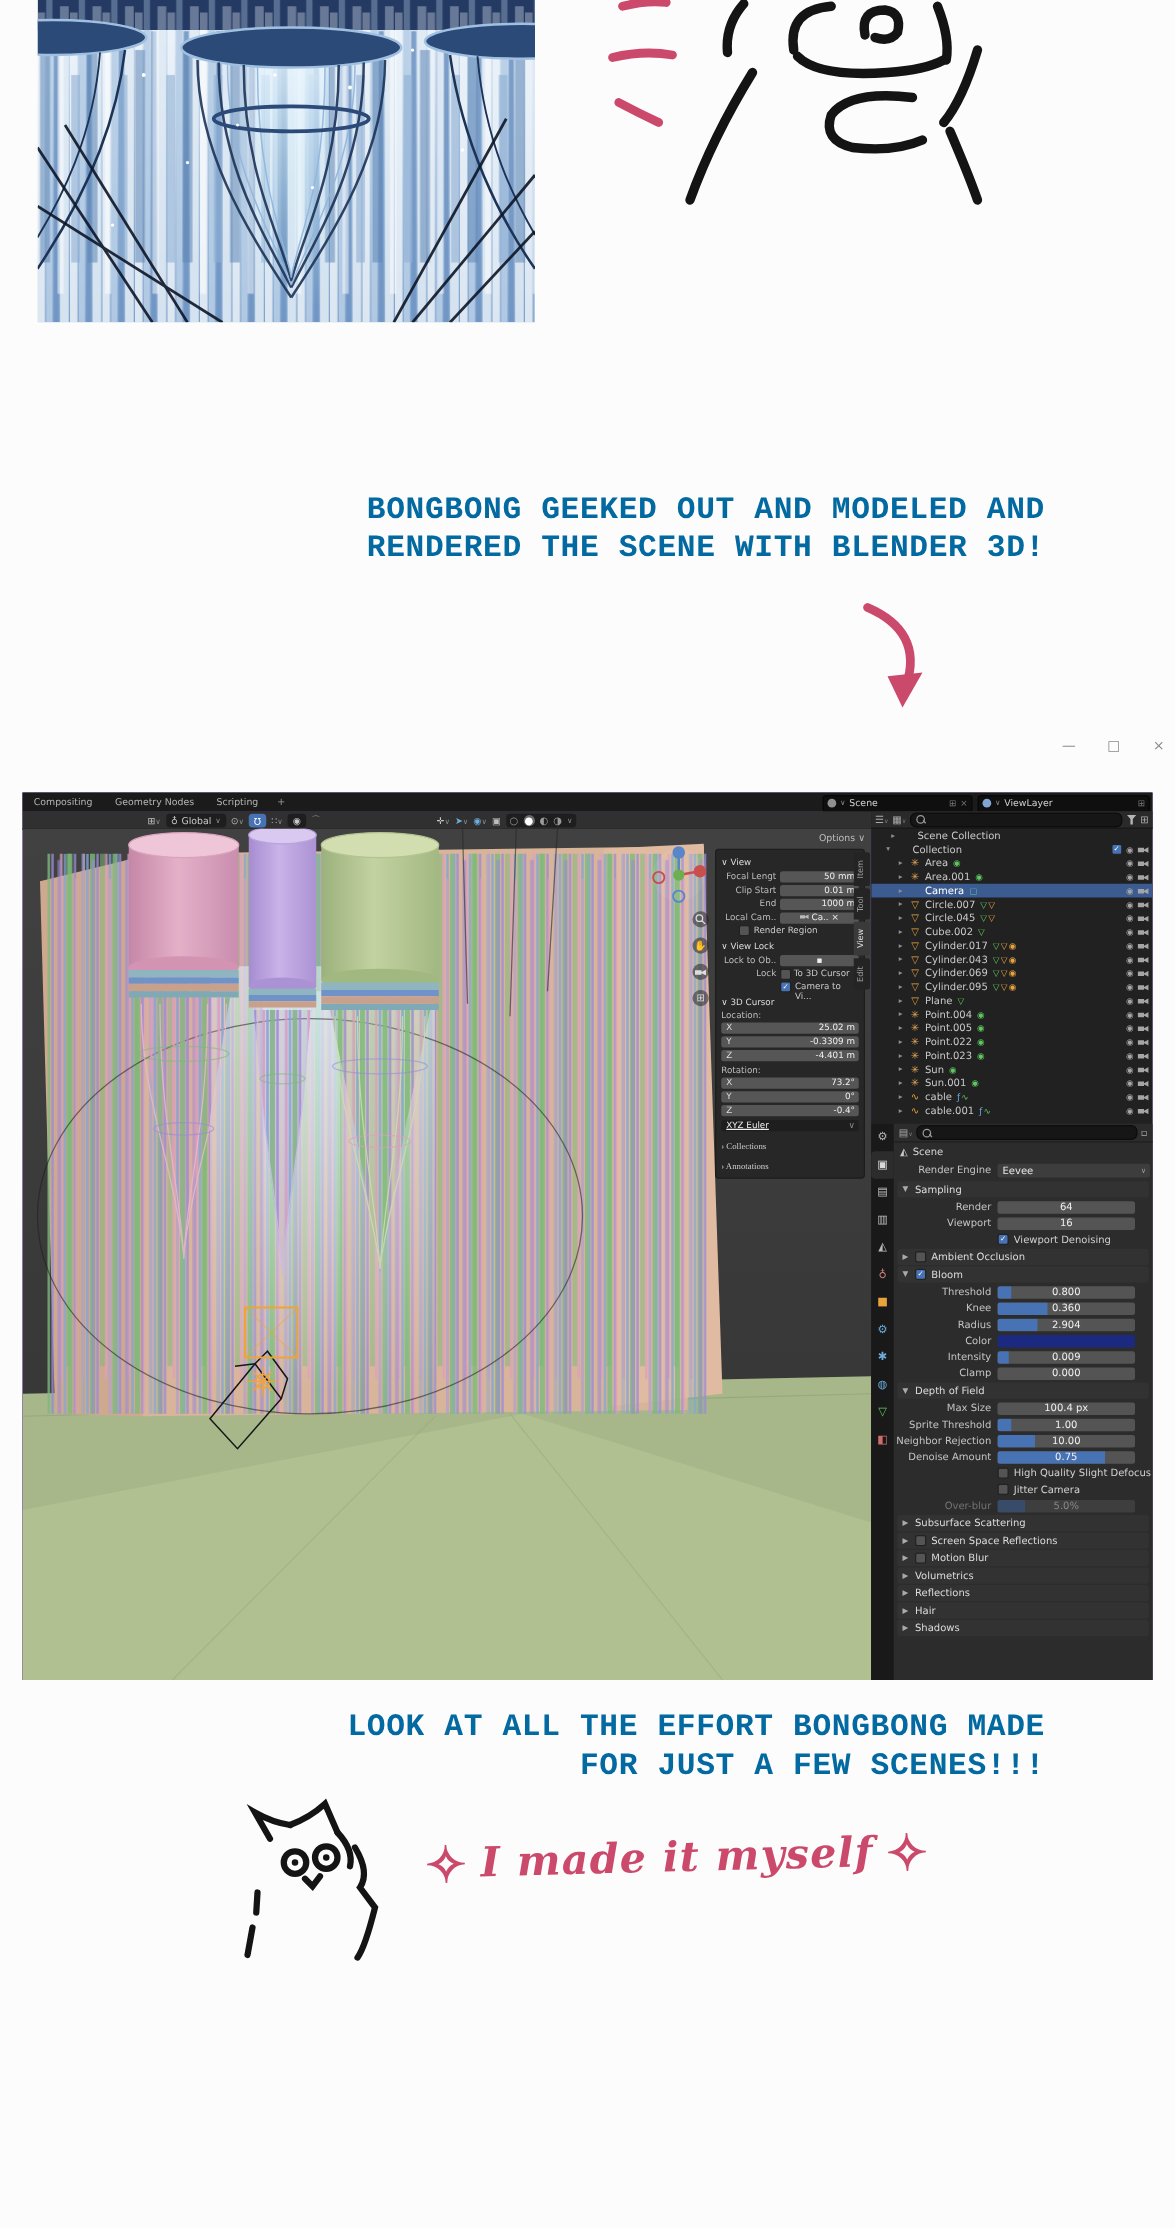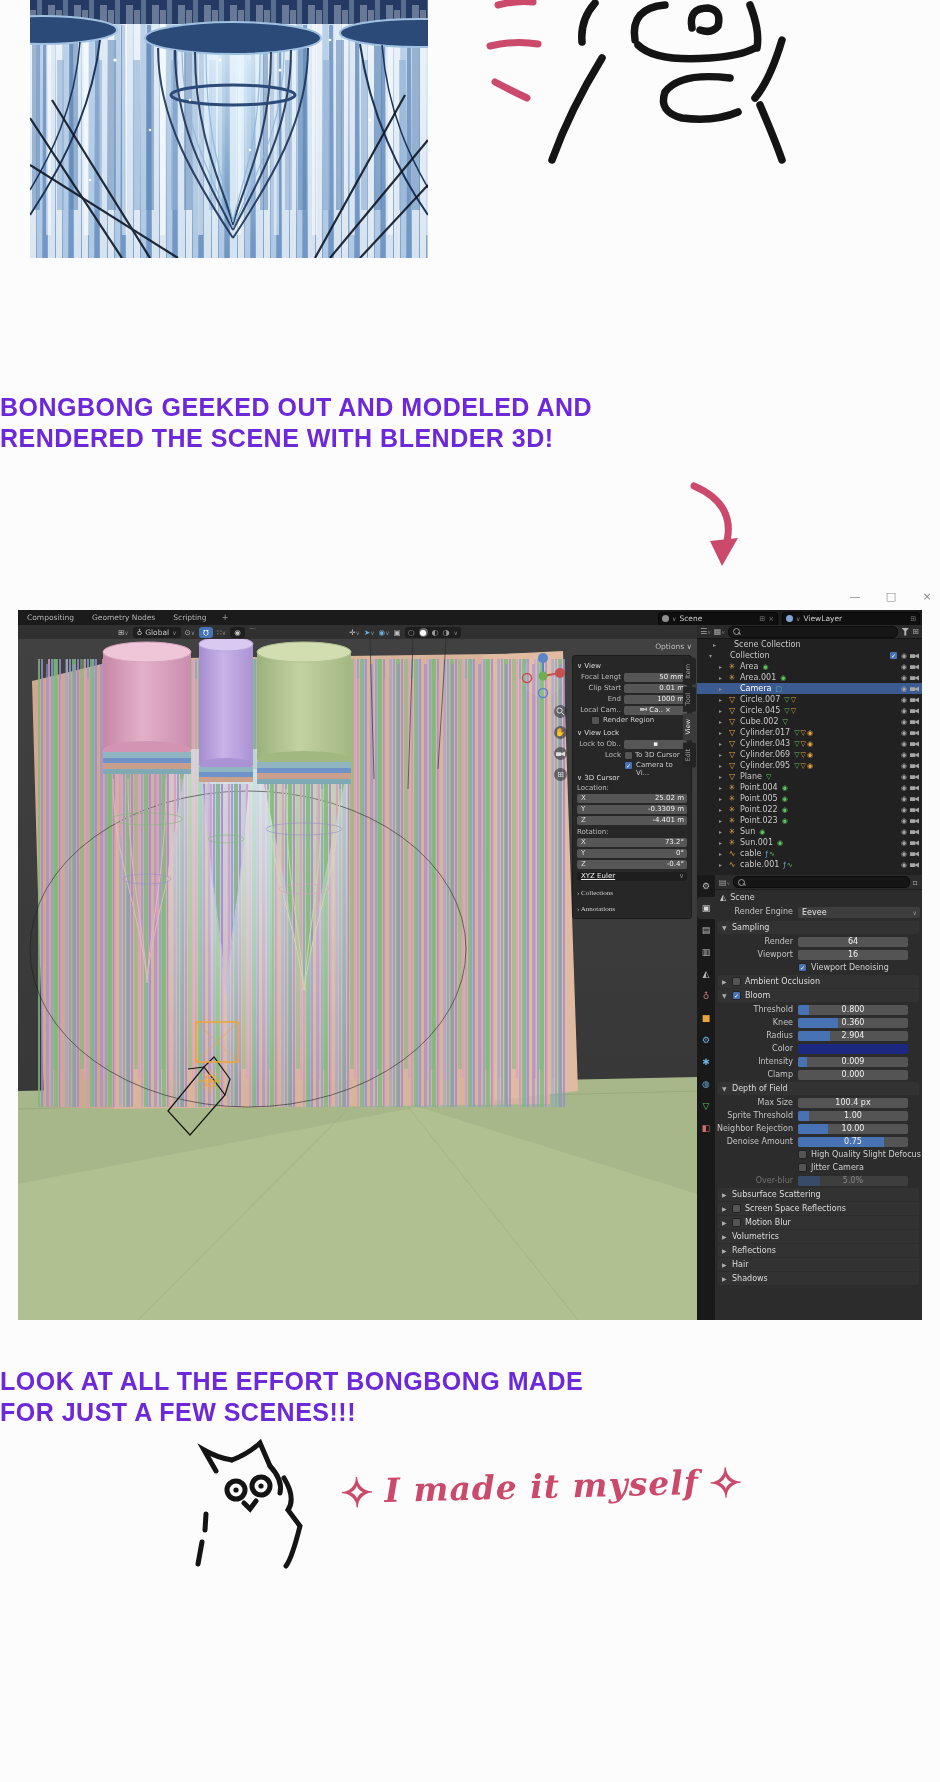--- a/index.html
+++ b/index.html
@@ -1,34 +1,34 @@
 <!DOCTYPE html>
 <html style="--accent-pink: #cb4a6c; --topbar-bg: #1b1b1b; --header-bg: #303030; --viewport-bg: #3a3a3a; --panel-bg: #2c2c2c; --outliner-bg: #212121; --field-bg: #545454; --slider-fill: #4772b3; --select-blue: #3b5b91; --blender-orange: #e8a33d; --data-green: #5fc75f; --mod-blue: #6badde; --cyl-pink: #d79ab6; --cyl-purple: #b39ad8; --cyl-green: #a9bd88; --wall-tan: #d8b49a; --floor-green: #a7b789; --stripe-green: #7cba79; --stripe-purple: #9b8bd4; --stripe-pink: #dd9fbd; --stripe-blue: #7fa6d4; --bloom-color: #1b2a80;"><head>
 <meta charset="utf-8">
 <style>
   html,body{margin:0;padding:0;background:#fff;}
   #page{position:relative;width:940px;height:1782px;background:#fcfcfc;overflow:hidden;
         font-family:"DejaVu Sans",sans-serif;}
 
   
-  .caption{position:absolute;left:0;width:836px;text-align:left;color:#6d28d9;
-           font-family:Liberation Sans, sans-serif;font-weight:700;font-size:25px;
+  .caption{position:absolute;left:0;width:836px;text-align:right;color:#0369a1;
+           font-family:Liberation Mono, monospace;font-weight:700;font-size:25px;
            line-height:31px;letter-spacing:.5px;}
   .handwrite{position:absolute;color:var(--accent-pink);font-family:"DejaVu Serif",serif;
              font-style:italic;font-weight:700;font-size:33px;transform:rotate(-1.5deg);
              letter-spacing:1px;white-space:nowrap;}
   .handwrite .spark{font-size:40px;font-style:normal;vertical-align:-4px;padding:0 10px;}
 
   
   .wctrl{position:absolute;left:845px;top:588px;width:92px;height:18px;display:flex;
          justify-content:space-between;color:#8a8a8a;font-size:11px;line-height:18px;}
   .wc-btn{width:20px;text-align:center;cursor:default;}
 
   
-  .bw{position:absolute;left:18px;top:610px;width:904px;height:710px;background:#4c1d95;
+  .bw{position:absolute;left:18px;top:634px;width:904px;height:710px;background:#4c1d95;
       font-size:8px;color:#c5c5c5;}
   .topbar{position:absolute;left:0;top:0;width:904px;height:15px;background:var(--topbar-bg);
           display:flex;align-items:center;}
   .tb-tab{padding:0 9px;font-size:7.5px;color:#b4b4b4;line-height:15px;}
   .tb-plus{padding:0 6px;color:#9a9a9a;font-size:8px;}
   .tb-right{position:absolute;right:2px;top:1.5px;display:flex;gap:4px;}
   .tb-field{height:12px;background:#0f0f0f;border:1px solid #070707;border-radius:3px;
             display:flex;align-items:center;font-size:7.5px;color:#cfcfcf;padding:0 3px;gap:3px;}
   .tb-field .dot{width:7px;height:7px;border-radius:50%;background:#8f8f8f;}
   .tb-field .chev{color:#888;font-size:6px;}

